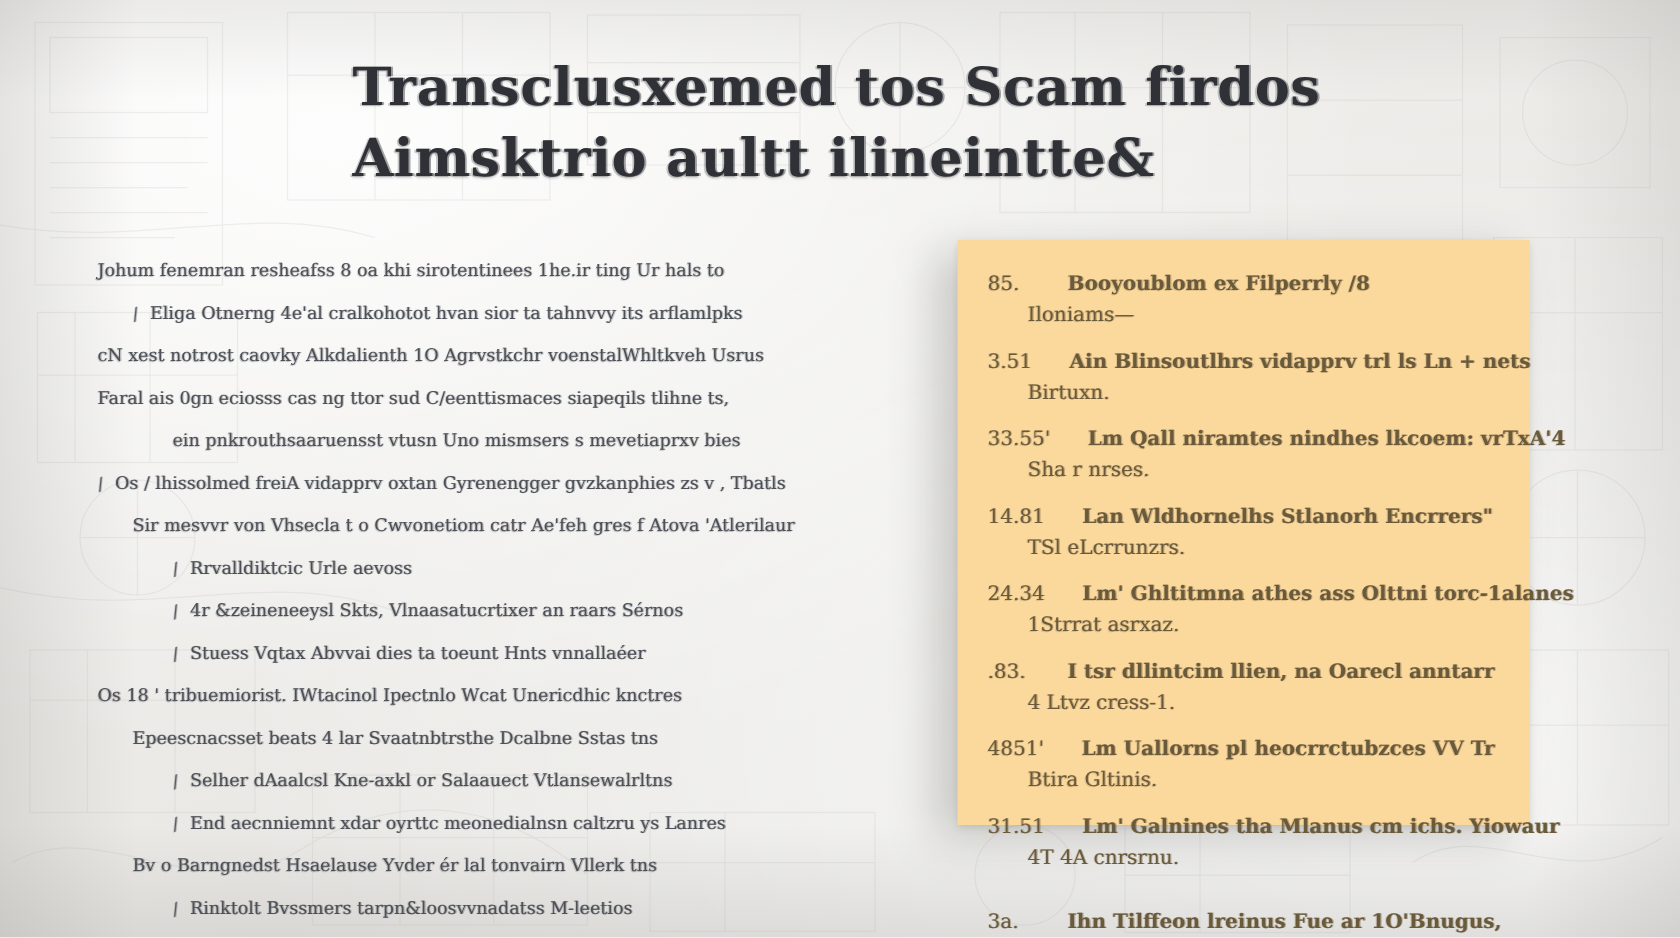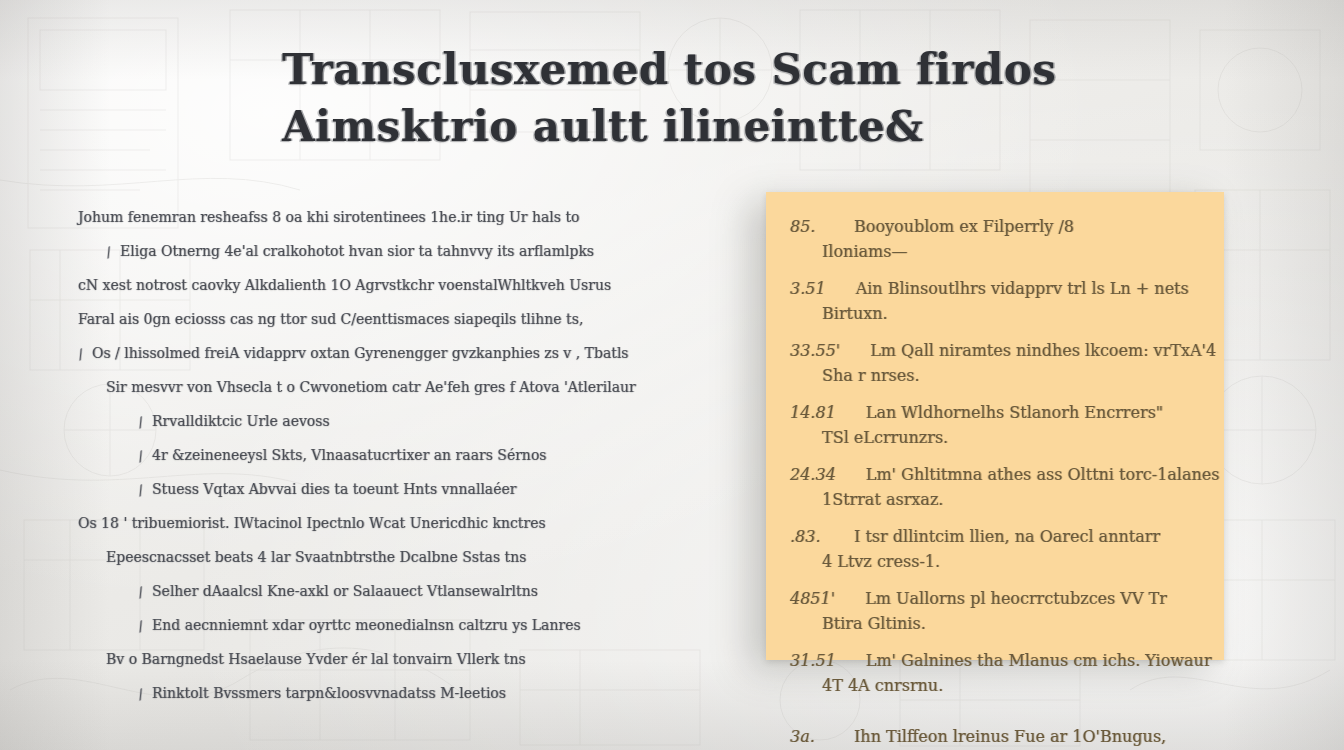--- a/index.html
+++ b/index.html
@@ -134,24 +134,24 @@
   }
   .note-line.sub {
     padding-left: 32px;
   }
   .note-line.head {
     padding-left: 0;
   }
   .note-num {
     display: inline-block;
     min-width: 34px;
-    font-style: italic;
   }
   .note-title-row {
     padding-left: 30px;
+    font-weight: bold;
   }
 </style>
 </head>
 <body>
 
 <div id="page">
 
   <svg id="bg-texture" viewBox="0 0 1344 750" preserveAspectRatio="none">
     <g stroke="#b9b7b3" stroke-width="1" fill="none" opacity="0.55">
       <rect x="28" y="18" width="150" height="210"></rect>
@@ -200,20 +200,21 @@
   <div id="title-block">
     <div class="title-line">Transclusxemed tos Scam firdos</div>
     <div class="title-line second">Aimsktrio aultt ilineintte&amp;</div>
   </div>
 
   <div id="body-col">
       <div class="body-line"><span>Johum fenemran resheafss 8 oa khi sirotentinees 1he.ir ting Ur hals to</span></div>
       <div class="body-line ind-1"><span class="bullet">/</span><span>Eliga Otnerng 4e'al cralkohotot hvan sior ta tahnvvy  its  arflamlpks</span></div>
       <div class="body-line"><span>cN xest notrost  caovky Alkdalienth 1O Agrvstkchr voenstalWhltkveh Usrus</span></div>
       <div class="body-line"><span>Faral ais  0gn eciosss cas ng ttor sud C/eenttismaces siapeqils tlihne ts,</span></div>
+      <div class="body-line ind-2"><span>ein pnkrouthsaaruensst vtusn Uno mismsers s mevetiaprxv      bies</span></div>
       <div class="body-line"><span class="bullet">/</span><span>Os / lhissolmed freiA vidapprv oxtan Gyrenengger gvzkanphies zs v , Tbatls</span></div>
       <div class="body-line ind-1"><span>Sir mesvvr von Vhsecla t o Cwvonetiom catr Ae'feh gres f Atova 'Atlerilaur</span></div>
       <div class="body-line ind-2"><span class="bullet">/</span><span>Rrvalldiktcic Urle aevoss</span></div>
       <div class="body-line ind-2"><span class="bullet">/</span><span>4r &amp;zeineneeysl Skts, Vlnaasatucrtixer an raars  Sérnos</span></div>
       <div class="body-line ind-2"><span class="bullet">/</span><span>Stuess Vqtax  Abvvai dies ta toeunt Hnts vnnallaéer</span></div>
       <div class="body-line"><span>Os 18 ' tribuemiorist. IWtacinol Ipectnlo Wcat Unericdhic  knctres</span></div>
       <div class="body-line ind-1"><span>Epeescnacsset beats 4 lar Svaatnbtrsthe Dcalbne Sstas tns</span></div>
       <div class="body-line ind-2"><span class="bullet">/</span><span>Selher dAaalcsl Kne-axkl or Salaauect Vtlansewalrltns</span></div>
       <div class="body-line ind-2"><span class="bullet">/</span><span>End aecnniemnt xdar oyrttc meonedialnsn caltzru ys Lanres</span></div>
       <div class="body-line ind-1"><span>Bv o Barngnedst  Hsaelause  Yvder ér lal tonvairn Vllerk tns</span></div>

